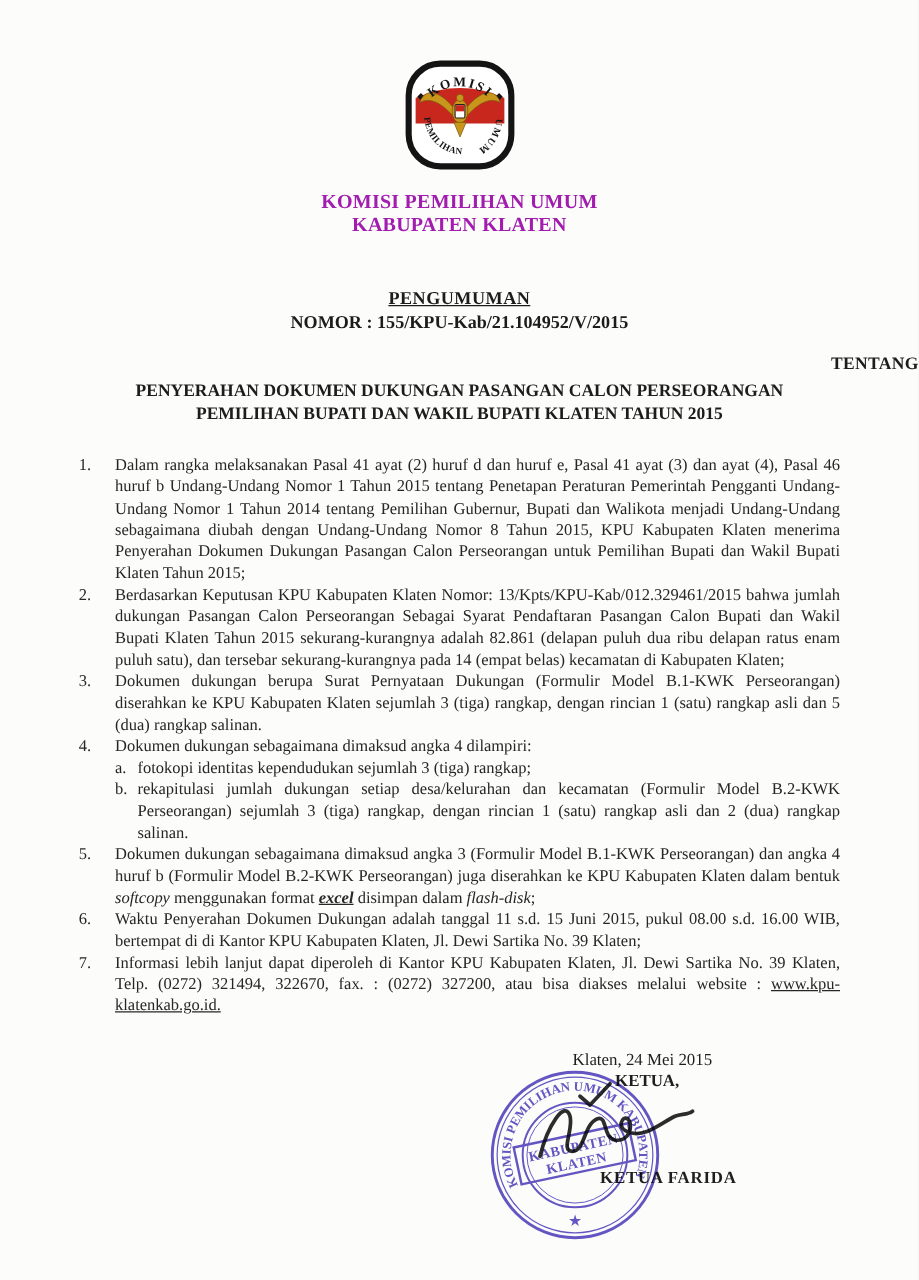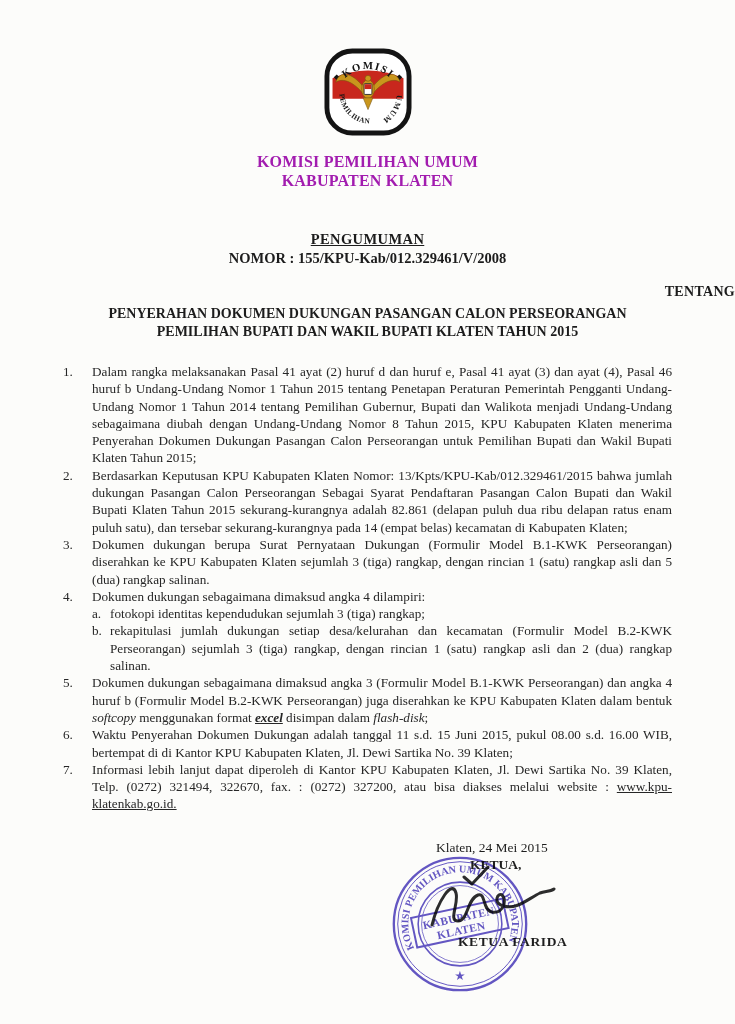--- a/index.html
+++ b/index.html
@@ -27,21 +27,21 @@
   .item{display:flex;}
   .item-num{flex:0 0 29px;}
   .item-body{flex:1;text-align:justify;}
   .sub{display:flex;}
   .sub-label{flex:0 0 18px;}
   .sub-body{flex:1;text-align:justify;}
   .it{font-style:italic;}
   .excel{font-style:italic;font-weight:bold;text-decoration:underline;}
   .url{text-decoration:underline;color:inherit;}
   
-  .closing{position:absolute;top:840px;left:428px;width:200px;
+  .closing{position:absolute;top:840px;left:450px;width:200px;
            font-size:13.5px;color:#1e1e1e;z-index:1;}
   .place-date{padding-left:8px;}
   .role{font-weight:bold;padding-left:42px;margin-top:1px;}
   .signer{font-weight:bold;margin-top:61px;padding-left:30px;letter-spacing:.6px;}
   .sig-wrap{position:absolute;left:412px;top:855px;z-index:2;}
   .stamp-wrap{position:absolute;left:387px;top:851px;z-index:3;
               mix-blend-mode:multiply;opacity:.88;}
 </style>
 </head>
 <body>
@@ -86,21 +86,21 @@
     </svg>
   </div>
 
   <div class="org">
     <div>KOMISI PEMILIHAN UMUM</div>
     <div>KABUPATEN KLATEN</div>
   </div>
 
   <div class="doc-head">
     <div class="doc-title">PENGUMUMAN</div>
-    <div class="doc-number">NOMOR : 155/KPU-Kab/012.329461/V/2008</div>
+    <div class="doc-number">NOMOR : 155/KPU-Kab/21.104952/V/2015</div>
     <div class="doc-tentang">TENTANG</div>
     <div class="doc-subject">
       <div>PENYERAHAN DOKUMEN DUKUNGAN PASANGAN CALON PERSEORANGAN</div>
       <div>PEMILIHAN BUPATI DAN WAKIL BUPATI KLATEN TAHUN 2015</div>
     </div>
   </div>
 
   <div class="list">
 
     <div class="item">

